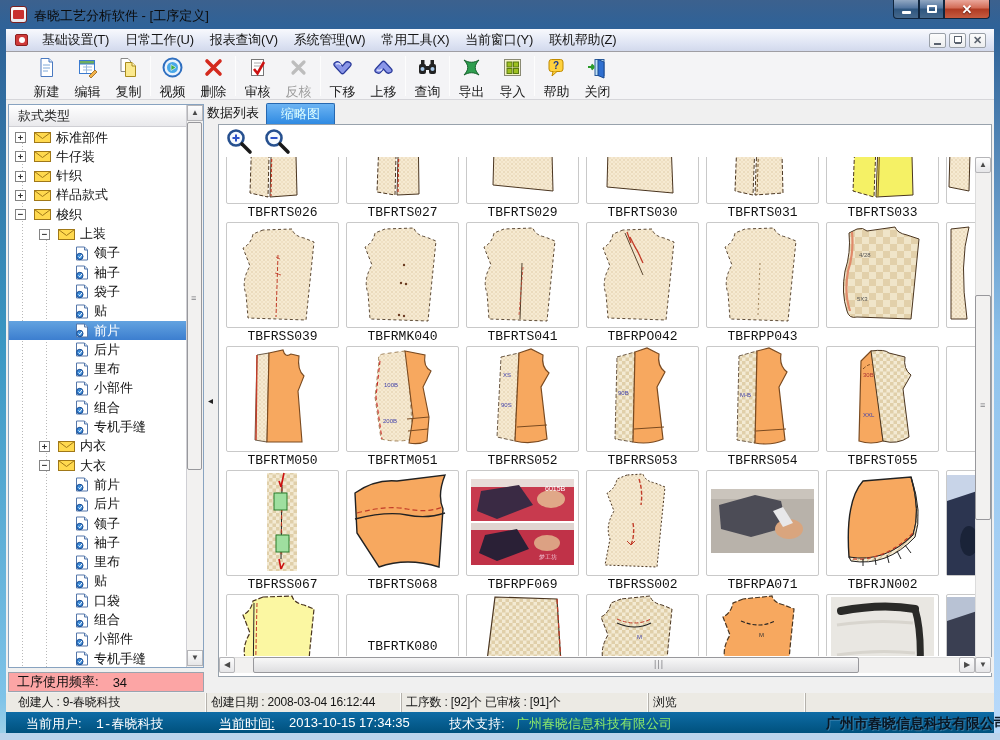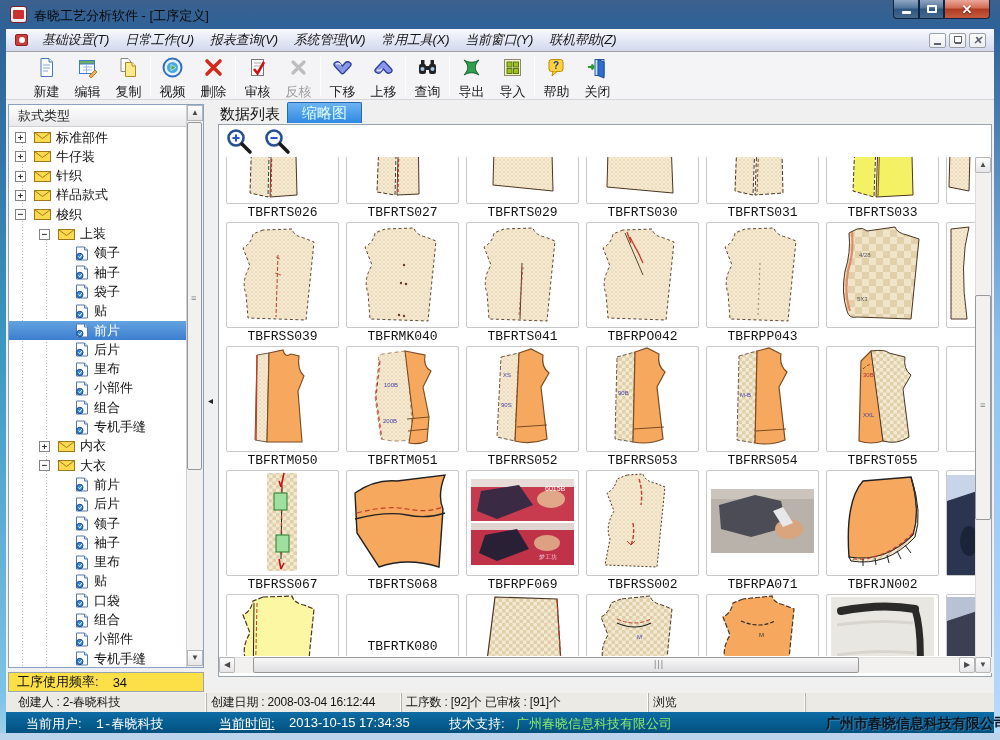--- a/index.html
+++ b/index.html
@@ -12,21 +12,21 @@
 #app-icon .ic{position:absolute;left:2px;top:3px;width:11px;height:9px;background:#c93030;border-radius:1px;}
 #title-text{left:34px;top:7px;}
 #btn-min,#btn-max,#btn-close{top:0;display:flex;align-items:center;justify-content:center;border:1px solid #10253d;border-top:none;}
 #btn-min{left:893px;width:26px;height:19px;background:linear-gradient(#91a7c2,#51749e 45%,#2e567f 50%,#45688c);border-radius:0 0 0 4px;}
 #btn-max{left:919px;width:25px;height:19px;background:linear-gradient(#91a7c2,#51749e 45%,#2e567f 50%,#45688c);}
 #btn-close{left:944px;width:46px;height:19px;background:linear-gradient(#eaa79b,#d26a54 45%,#b03a22 50%,#c65b40);border-radius:0 0 4px 0;}
 #btn-min .g{width:9px;height:3px;background:#fff;border-radius:1px;margin-top:6px;}
 #btn-max .g{width:10px;height:8px;border:2px solid #fff;border-radius:1px;}
 #btn-close .g{color:#fff;font-size:13px;font-weight:bold;line-height:1;text-shadow:0 1px 1px #5d1208;}
 
-#menubar{left:6px;top:29px;width:988px;height:23px;background:linear-gradient(#f8f9fd,#dde3f3 70%,#d2d9ec);border-bottom:1px solid #9f9ea4;display:flex;align-items:center;font-size:13px;color:#151515;font-style:italic;}
+#menubar{left:6px;top:29px;width:988px;height:23px;background:linear-gradient(#f8f9fd,#dde3f3 70%,#d2d9ec);border-bottom:1px solid #9f9ea4;display:flex;align-items:center;font-size:13px;color:#151515;}
 #menu-icon{width:16px;height:16px;margin:0 4px 0 8px;position:relative;}
 #menu-icon .b{position:absolute;left:1px;top:2px;width:13px;height:12px;background:#cf3a3a;border-radius:2px;border:1px solid #8c1f1f;}
 #menu-icon .d{position:absolute;left:5px;top:5px;width:6px;height:6px;background:#fff;border-radius:50%;}
 .menu-item{padding:3px 8px;letter-spacing:-0.2px;}
 #mdi-btns{margin-left:auto;display:flex;gap:3px;margin-right:8px;}
 .mdi{width:17px;height:15px;background:linear-gradient(#fcfcfc,#ecedef);border:1px solid #9aa0a8;border-radius:2px;display:flex;align-items:center;justify-content:center;position:relative;}
 .mdi .mg{display:block;}
 .mdi-min .mg{width:7px;height:2px;background:#5a626e;margin-top:7px;}
 .mdi-rest .mg{width:6px;height:5px;border:1px solid #5a626e;background:#fff;margin:3px 0 0 0;}
 .mdi-rest::after{content:"";position:absolute;right:3px;top:2px;width:6px;height:5px;border:1px solid #5a626e;background:#fff;}
@@ -45,24 +45,24 @@
 #side-header{height:22px;background:linear-gradient(#ffffff,#e9e9ec);border-bottom:1px solid #cfcfd4;font-size:13px;color:#222;display:flex;align-items:center;padding-left:9px;flex:none;}
 #tree{flex:1;position:relative;overflow:hidden;
  background-image:repeating-linear-gradient(to bottom,#b9b9b9 0 1px,transparent 1px 3px),repeating-linear-gradient(to bottom,#b9b9b9 0 1px,transparent 1px 3px);
  background-size:1px 530px,1px 440px;background-position:13px 10px,37px 110px;background-repeat:no-repeat;}
 .trow{position:absolute;left:0;width:100%;height:19px;display:flex;align-items:center;font-size:13px;color:#111;}
 .trow .exp{width:11px;height:11px;border:1px solid #848484;background:#fff;font:bold 9px "DejaVu Sans Mono",monospace;line-height:8px;text-align:center;color:#333;flex:none;}
 .trow .lbl{margin-left:5px;white-space:nowrap;}
 .trow.selected{background:linear-gradient(#63a3e0,#3c7ecf);}
 .trow.selected .lbl{color:#fff;}
 .ticon{flex:none;margin-left:4px;}
-#freqpanel{left:8px;top:672px;width:196px;height:20px;border:1px solid #9aa4af;background:#fde047;font-size:13px;color:#111;display:flex;align-items:center;padding-left:8px;}
+#freqpanel{left:8px;top:672px;width:196px;height:20px;border:1px solid #9aa4af;background:#fca5a5;font-size:13px;color:#111;display:flex;align-items:center;padding-left:8px;}
 #split-arrow{left:208px;top:388px;width:8px;height:26px;font-size:10px;color:#222;line-height:26px;}
 
-#tabbar{left:215px;top:102px;width:774px;height:22px;display:flex;align-items:flex-start;font-size:15px;}
+#tabbar{left:202px;top:102px;width:774px;height:22px;display:flex;align-items:center;font-size:13px;}
 #tab-list{padding:3px 7px 3px 5px;color:#111;}
 #tab-thumb{height:21px;line-height:16px;padding:2px 14px;background:linear-gradient(#6cb4f3,#2f8ae2);color:#dfffff;border:1px solid #2668b0;border-bottom:none;border-radius:2px 2px 0 0;}
 #contentbox{left:218px;top:124px;width:774px;height:553px;background:#fff;border:1px solid #98a2ac;}
 #zoom-in,#zoom-out{top:128px;width:27px;height:27px;}
 #zoom-in{left:226px;}
 #zoom-out{left:264px;}
 #viewport{left:219px;top:157px;width:756px;height:499px;overflow:hidden;background:#fff;}
 .cell{position:absolute;width:113px;height:106px;background:#fff;border:1px solid #c9c9c9;border-radius:2px;}
 .cell svg{display:block;}
 .clabel{position:absolute;width:113px;text-align:center;font:13px "Liberation Mono",monospace;color:#111;letter-spacing:0px;}
@@ -921,21 +921,21 @@
 </div>
 <div class="abs sb-track" id="hscroll">
   <div class="sb-btn" style="left:0;top:-1px;">◀</div>
   <div class="sb-thumb h" style="left:34px;top:-1px;width:606px;height:16px;"></div>
   <div class="grip" style="left:435px;top:1px;">|||</div>
   <div class="sb-btn" style="left:740px;top:-1px;">▶</div>
 </div>
 <div class="abs" style="left:991px;top:657px;width:2px;height:16px;background:#f0f0f0;"></div>
 
 <div class="abs" id="statusbar">
-    <div class="ssec" style="width: 201px;">创建人 : 2-春晓科技</div>
+    <div class="ssec" style="width: 201px;">创建人 : 9-春晓科技</div>
     <div class="ssec" style="width: 195px;">创建日期 : 2008-03-04 16:12:44</div>
     <div class="ssec" style="width: 247px;">工序数 : [92]个  已审核 : [91]个</div>
     <div class="ssec" style="width: 157px;">浏览</div>
   </div>
 
 <div class="abs" id="infobar">
   <span id="info-user-label">当前用户:</span>
   <span id="info-user">1-春晓科技</span>
   <span id="info-time-label">当前时间:</span>
   <span id="info-time">2013-10-15 17:34:35</span>

